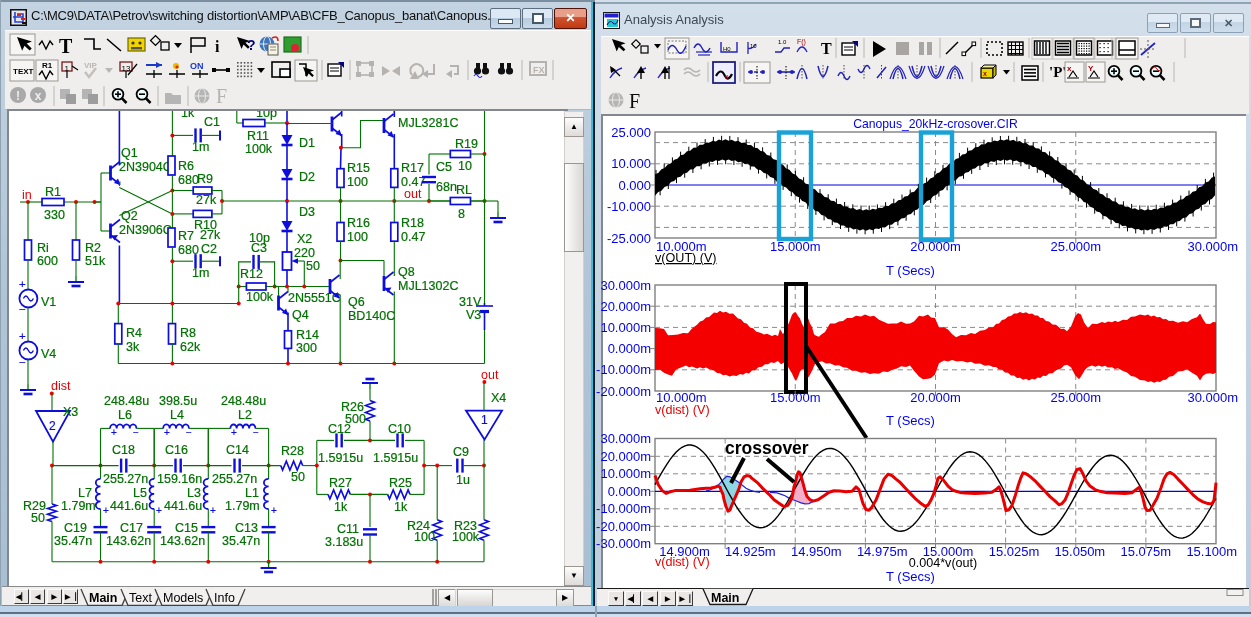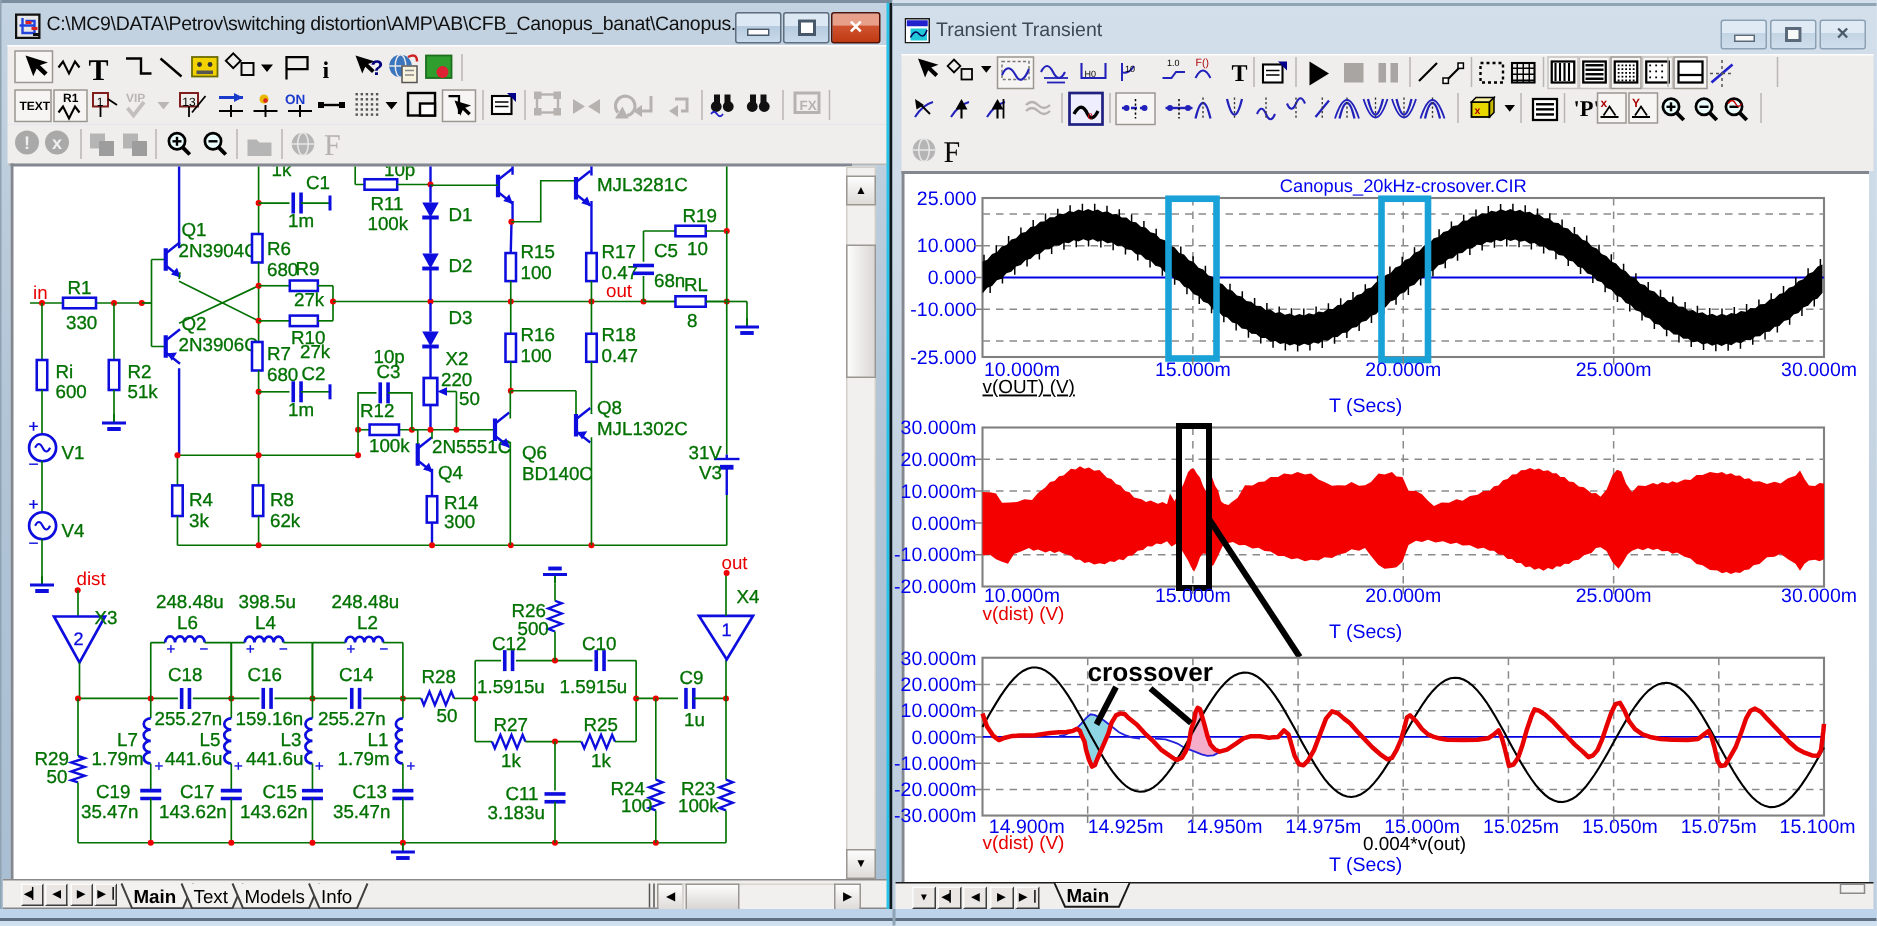--- a/index.html
+++ b/index.html
@@ -660,21 +660,21 @@
 <div class="abs" style="left:593px;top:2px;width:2px;height:610px;background:#10181f;"></div>
 </div>
 <div class="win" style="left:595px;top:0;width:656px;height:612px;background:linear-gradient(#d3dfeb 0%,#c4d3e1 55%,#bccdde 100%);">
 <div class="abs" style="left:0;top:2px;width:656px;height:2px;background:#8fa4b5;"></div>
 <div class="abs" style="left:8px;top:12px;width:17px;height:17px;"><svg width="17" height="17">
         <rect x="0.5" y="0.5" width="16" height="16" fill="#fff" stroke="#1a1a1a"></rect>
         <rect x="1.5" y="1.5" width="14" height="4" fill="#2222cc"></rect>
         <rect x="4" y="7" width="11" height="8" fill="#20c8d8"></rect>
         <path d="M4 13 q3 -6 6 -2 q3 3 5 -3" stroke="#005" fill="none" stroke-width="1"></path>
       </svg></div>
-<div class="abs ttl" style="left:29px;top:12px;color:#3c4a55;font-size:13px;">Transient Transient</div>
+<div class="abs ttl" style="left:29px;top:12px;color:#3c4a55;font-size:13px;">Analysis Analysis</div>
 <div class="abs" style="left:552px;top:13px;width:29px;height:18px;background:linear-gradient(#dfeaf4 45%,#c3d4e4 45%,#cfdeec);border:1px solid #8ca1b4;border-radius:2px;">
       <div class="abs" style="left:8px;top:9px;width:12px;height:3px;background:#f8f8f8;border:1px solid #5a6a7a;"></div>
     </div>
 <div class="abs" style="left:585px;top:13px;width:29px;height:18px;background:linear-gradient(#dfeaf4 45%,#c3d4e4 45%,#cfdeec);border:1px solid #8ca1b4;border-radius:2px;">
       <div class="abs" style="left:9px;top:4px;width:7px;height:6px;background:#f8f8f8;border:2px solid #5a6a7a;"></div>
     </div>
 <div class="abs" style="left:618px;top:13px;width:29px;height:18px;background:linear-gradient(#dfeaf4 45%,#c3d4e4 45%,#cfdeec);border:1px solid #8ca1b4;border-radius:2px;color:#4a5a68;font-weight:bold;font-size:11px;text-align:center;line-height:18px;">✕</div>
 <div class="tb" style="left:6px;top:36px;width:648px;height:26px;border-top:1px solid #fdfdfd;"></div>
 <div class="tb" style="left:6px;top:62px;width:648px;height:26px;"></div>
 <div class="tb" style="left:6px;top:88px;width:648px;height:26px;"></div>

